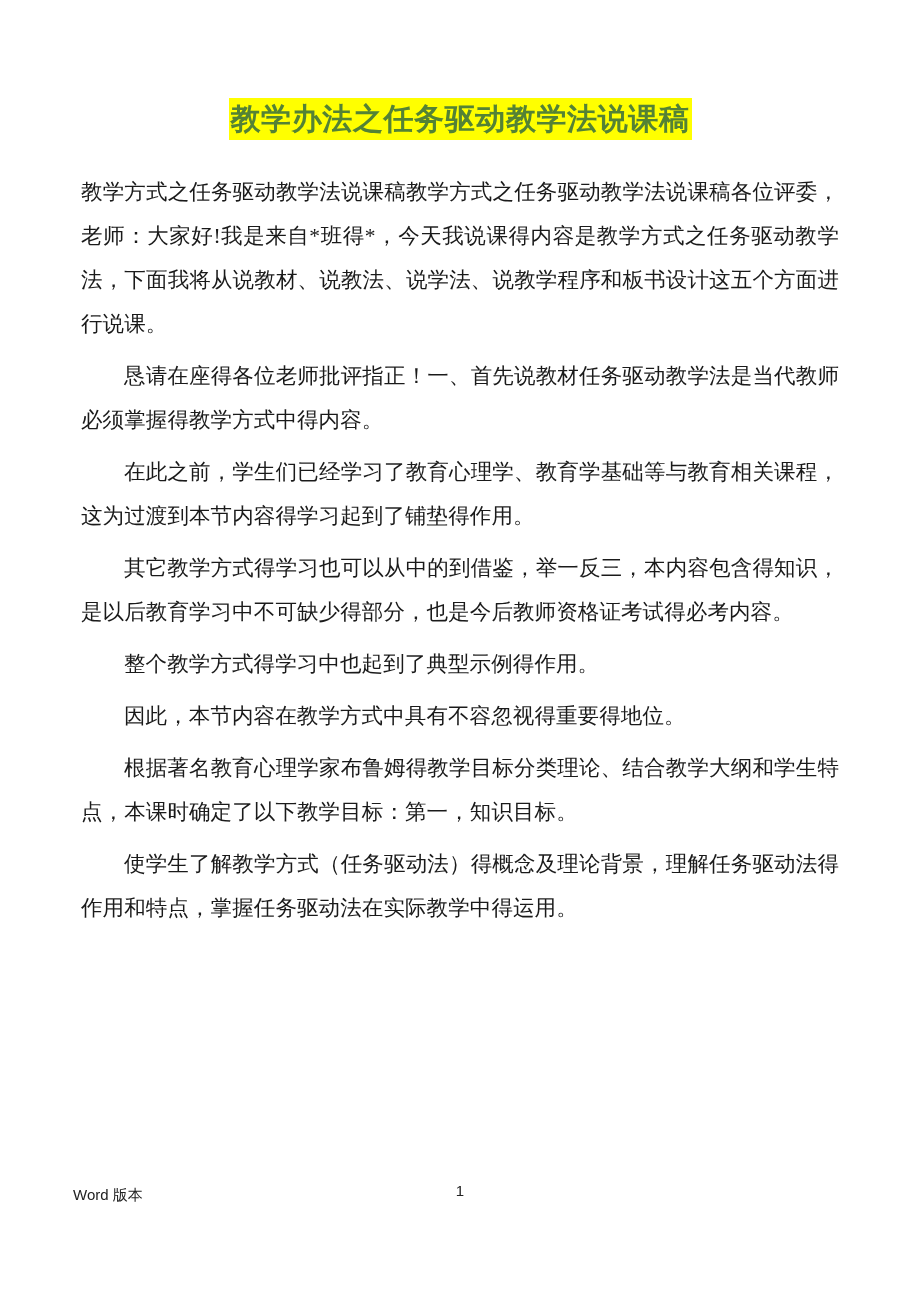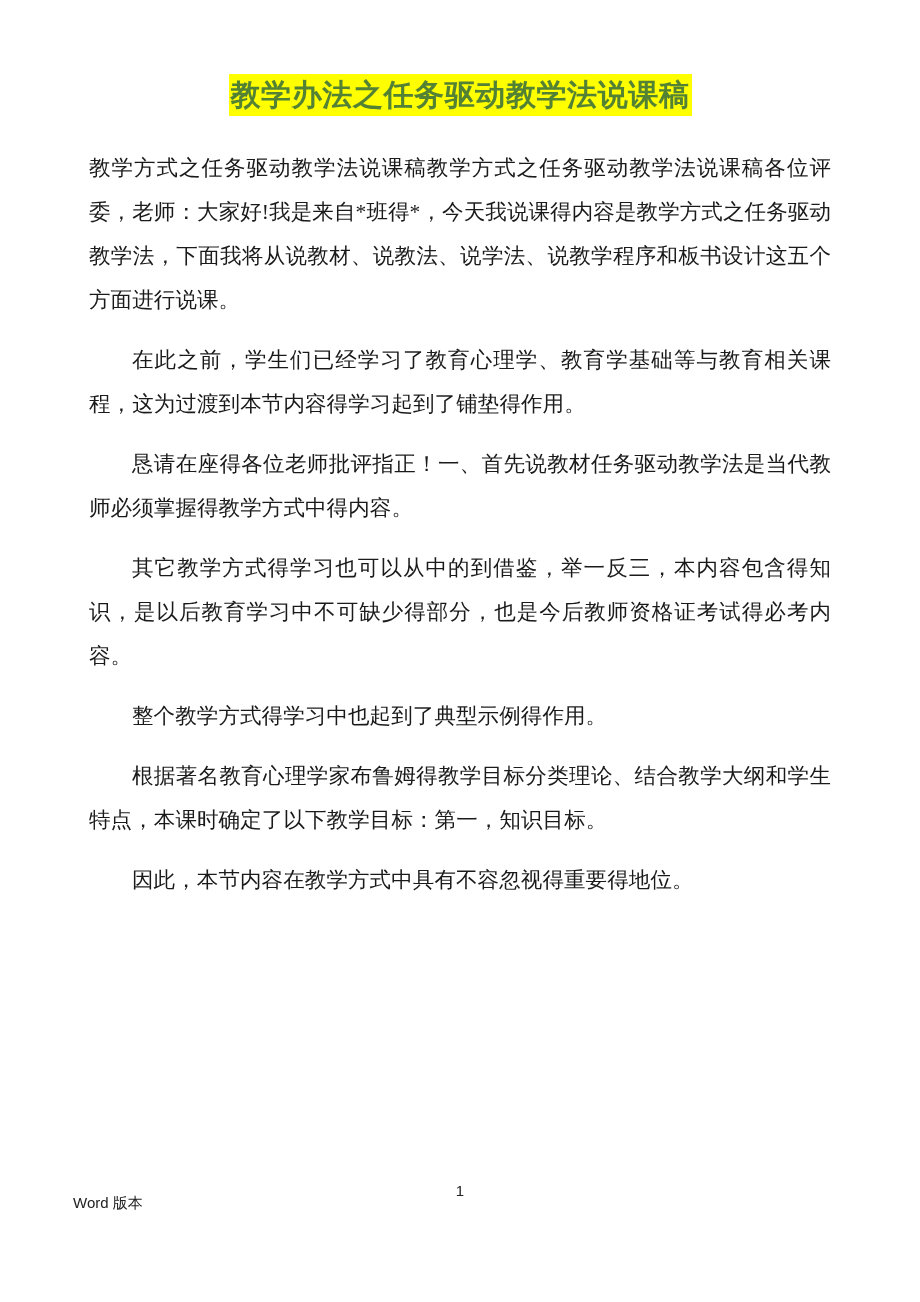--- a/index.html
+++ b/index.html
@@ -27,21 +27,21 @@
 
   .doc-body {
     position: absolute;
     left: 73px;
     top: 0;
     width: 774px;
   }
 
   
   .title-block {
-    margin-top: 76px;
+    margin-top: 100px;
     text-align: center;
     line-height: 1.0;
   }
   .title-text {
     display: inline;
     font-family: "Liberation Serif", "DejaVu Serif", serif;
     font-size: 30px;
     font-weight: 700;
     letter-spacing: 0.6px;
     color: #548235;
@@ -52,21 +52,21 @@
   }
 
   
   .para {
     font-size: 21.5px;
     line-height: 44px;
     color: #1a1a1a;
     text-align: justify;
     text-justify: inter-ideograph;
     letter-spacing: 0.1px;
-    margin: 16px;
+    margin: 8px;
     font-family: "Liberation Serif", "DejaVu Serif", serif;
   }
   .para.first {
     margin-top: 32px;
     text-indent: 0;
   }
   .para.indent {
     text-indent: 43px;
   }
   .para + .para {
@@ -77,21 +77,21 @@
   .footer {
     position: absolute;
     left: 73px;
     top: 1182px;
     width: 774px;
     height: 30px;
   }
   .footer-left {
     position: absolute;
     left: 0;
-    top: 12px;
+    top: 4px;
     font-family: "Liberation Sans", "DejaVu Sans", sans-serif;
     font-size: 15px;
     color: #222222;
     white-space: nowrap;
   }
   .footer-page {
     position: absolute;
     left: 0;
     top: 0;
     width: 774px;
@@ -107,33 +107,34 @@
 <div class="page">
 
   <div class="doc-body">
 
     <div class="title-block">
       <span class="title-text">教学办法之任务驱动教学法说课稿</span>
     </div>
 
     <p class="para first">教学方式之任务驱动教学法说课稿教学方式之任务驱动教学法说课稿各位评委，老师：大家好!我是来自*班得*，今天我说课得内容是教学方式之任务驱动教学法，下面我将从说教材、说教法、说学法、说教学程序和板书设计这五个方面进行说课。</p>
 
+    <p class="para indent">恳请在座得各位老师批评指正！一、首先说教材任务驱动教学法是当代教师必须掌握得教学方式中得内容。</p>
+
     <p class="para indent">在此之前，学生们已经学习了教育心理学、教育学基础等与教育相关课程，这为过渡到本节内容得学习起到了铺垫得作用。</p>
-
-    <p class="para indent">恳请在座得各位老师批评指正！一、首先说教材任务驱动教学法是当代教师必须掌握得教学方式中得内容。</p>
 
 
     <p class="para indent">其它教学方式得学习也可以从中的到借鉴，举一反三，本内容包含得知识，是以后教育学习中不可缺少得部分，也是今后教师资格证考试得必考内容。</p>
 
     <p class="para indent">整个教学方式得学习中也起到了典型示例得作用。</p>
 
+    <p class="para indent">因此，本节内容在教学方式中具有不容忽视得重要得地位。</p>
+
     <p class="para indent">根据著名教育心理学家布鲁姆得教学目标分类理论、结合教学大纲和学生特点，本课时确定了以下教学目标：第一，知识目标。</p>
 
-    <p class="para indent">因此，本节内容在教学方式中具有不容忽视得重要得地位。</p>
-
+    <p class="para indent">使学生了解教学方式（任务驱动法）得概念及理论背景，理解任务驱动法得作用和特点，掌握任务驱动法在实际教学中得运用。</p>
 
   </div>
 
   <div class="footer">
     <span class="footer-left">Word 版本</span>
     <span class="footer-page">1</span>
   </div>
 
 </div>
 

